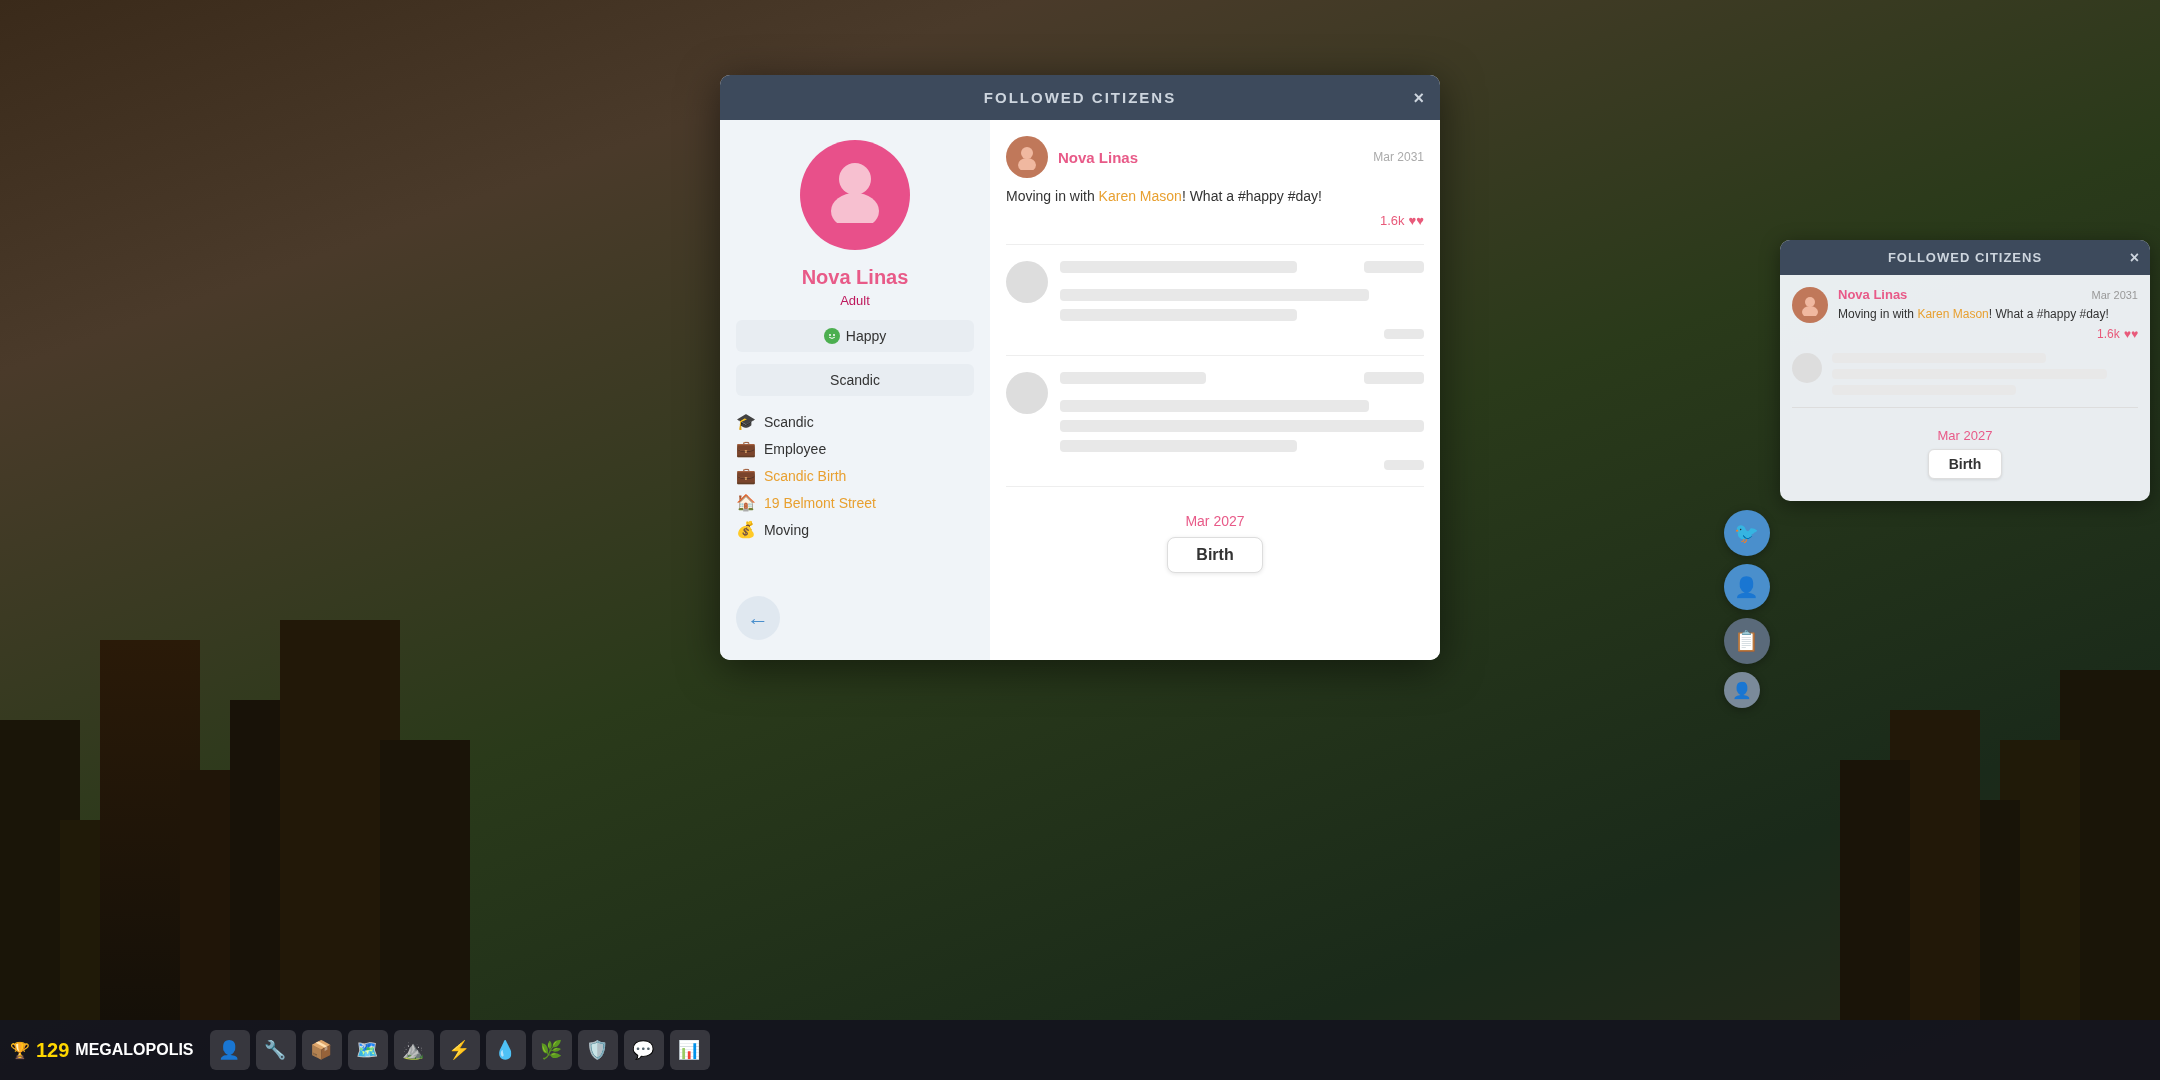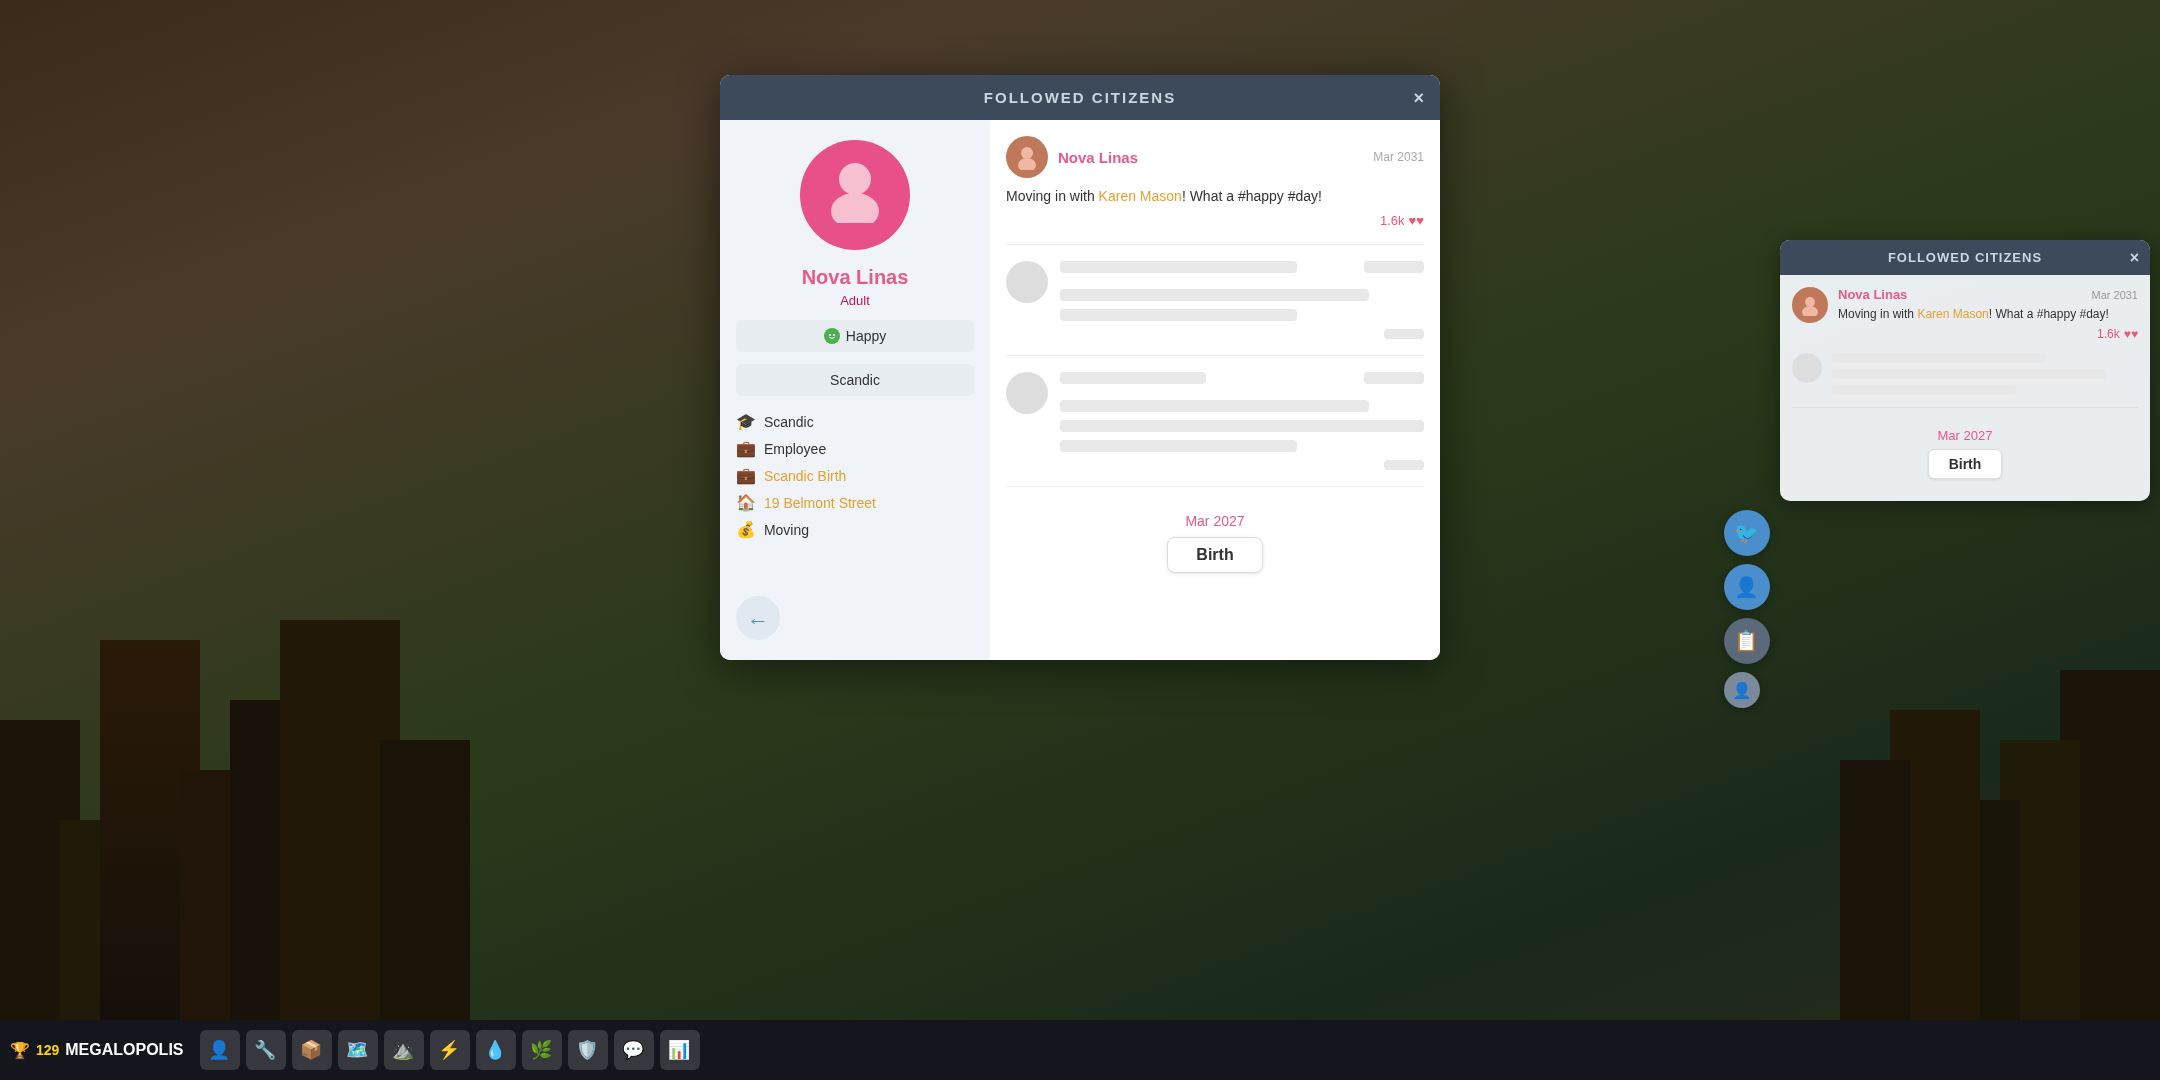--- a/index.html
+++ b/index.html
@@ -67,21 +67,21 @@
       background: rgba(255,255,255,0.15);
       display: flex;
       align-items: center;
       justify-content: center;
       cursor: pointer;
       font-size: 18px;
     }
 
     .taskbar-score {
       color: #ffd700;
-      font-size: 14px;
+      font-size: 20px;
       font-weight: bold;
     }
 
     
     .right-panel {
       position: absolute;
       top: 240px;
       right: 10px;
       width: 370px;
       background: rgba(240,244,248,0.97);

